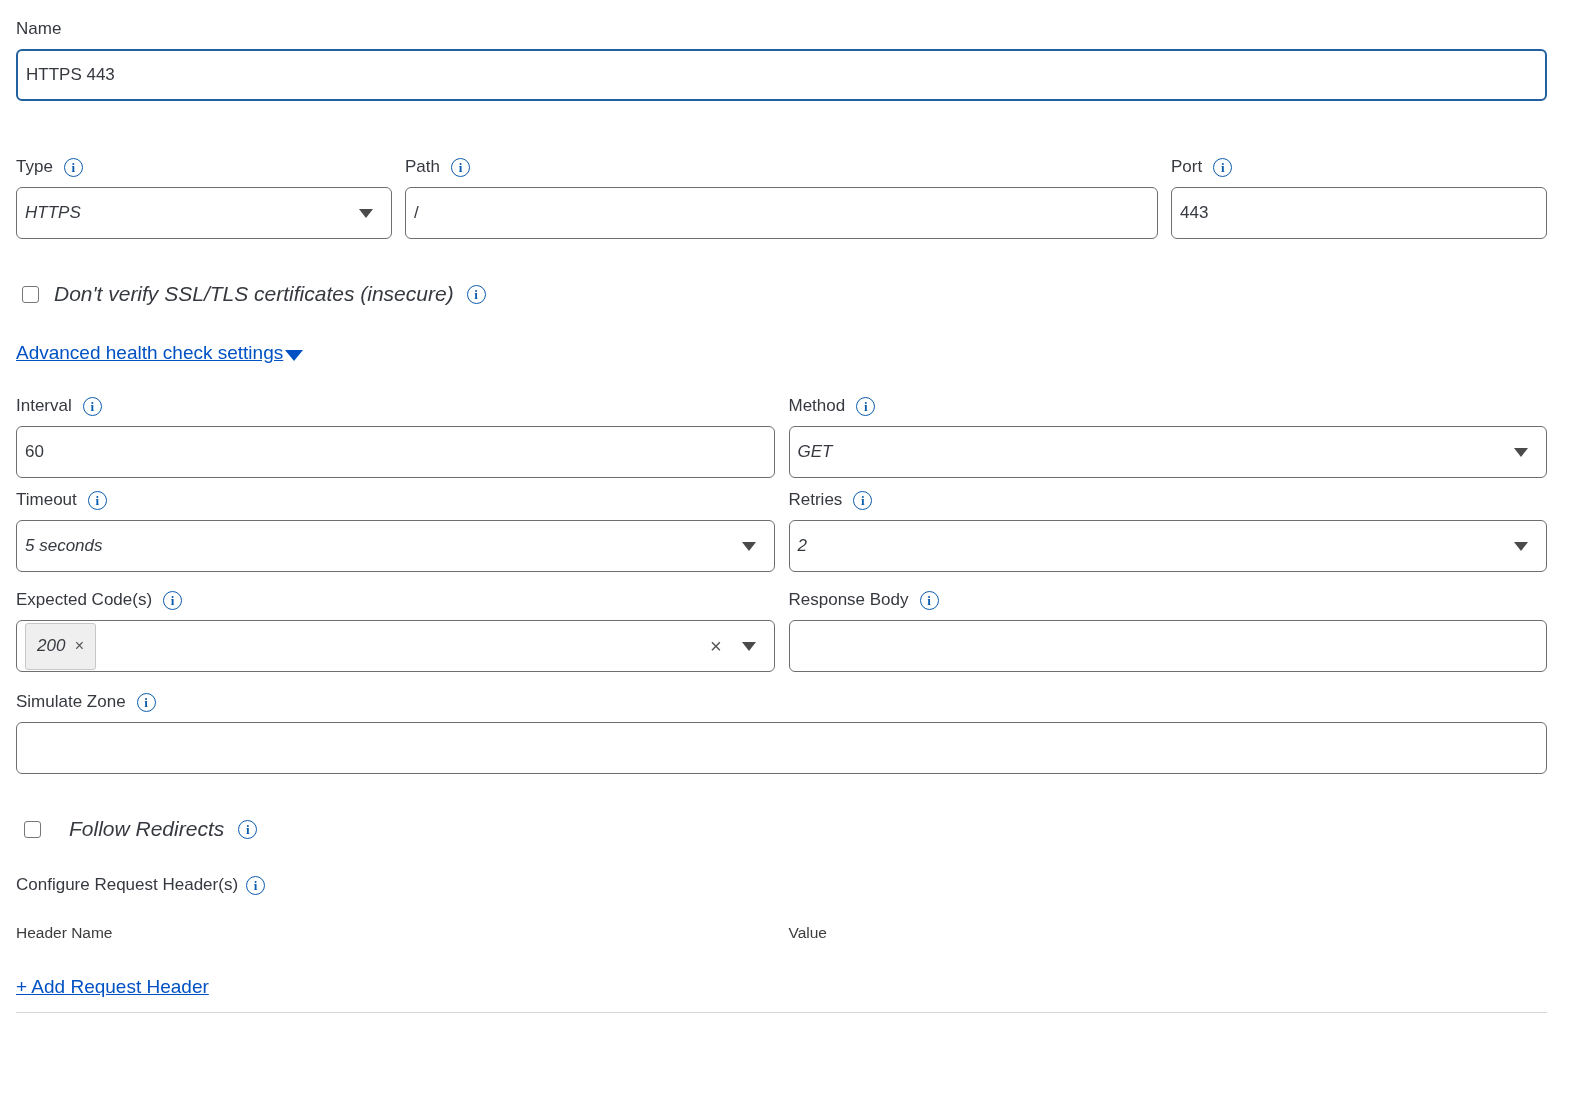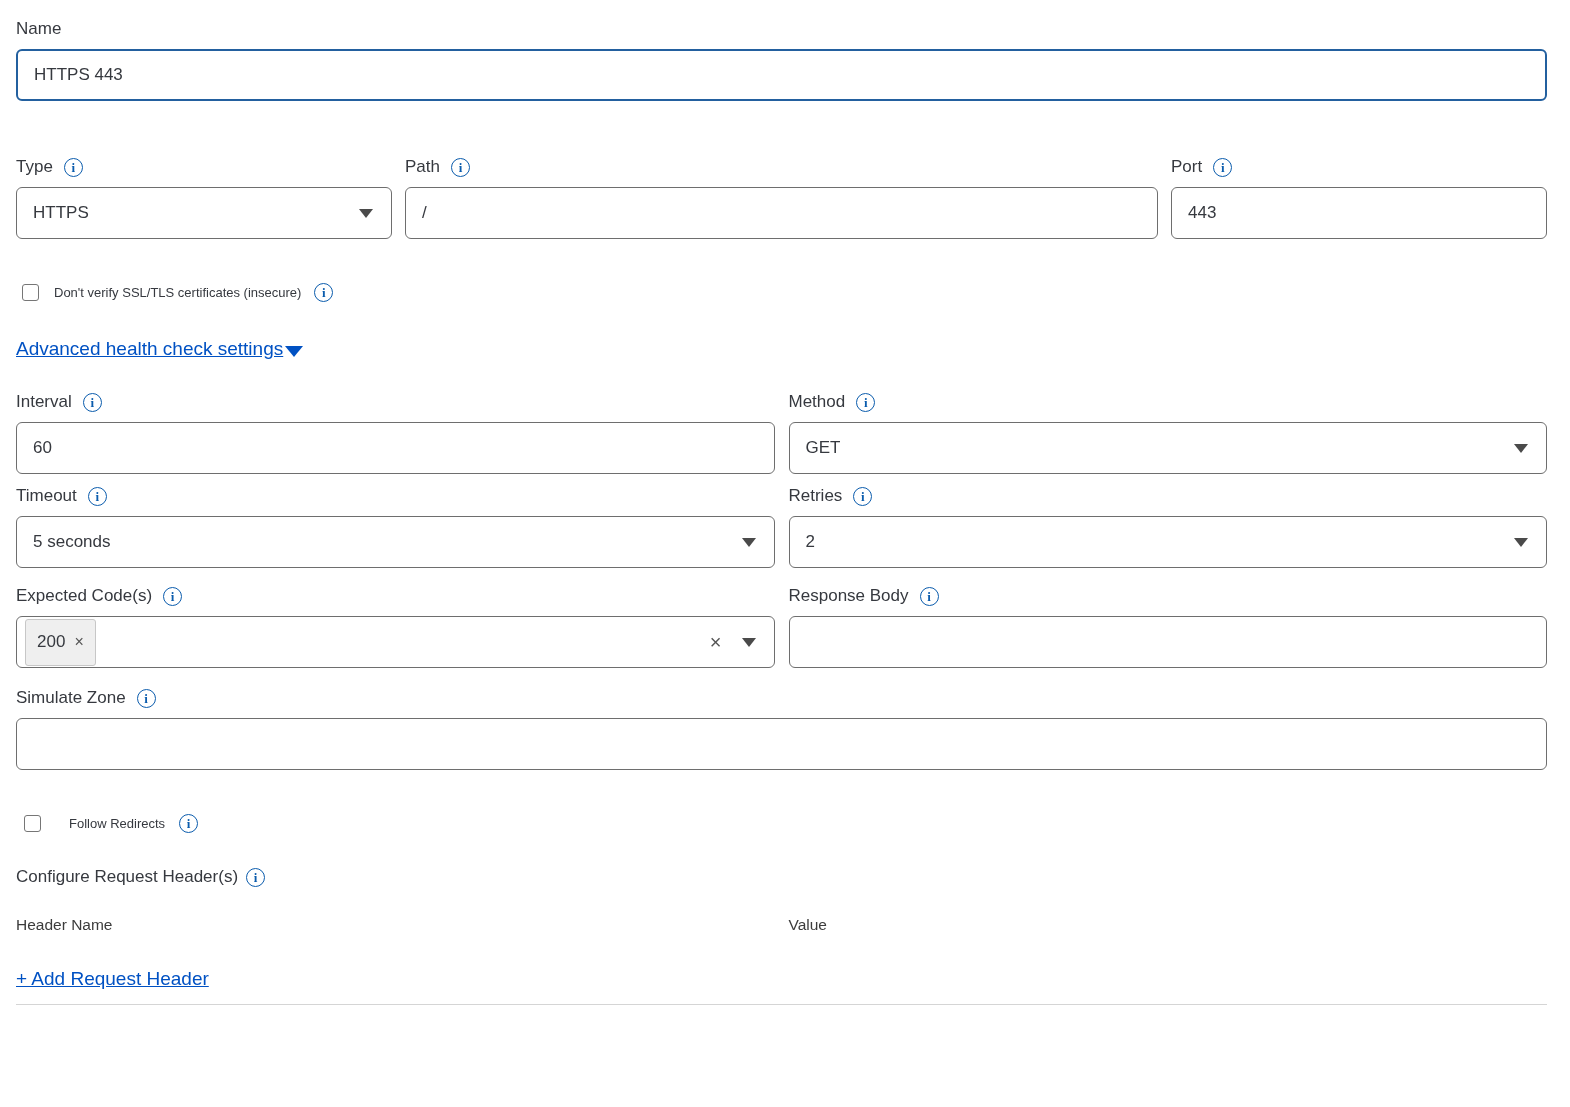--- a/index.html
+++ b/index.html
@@ -21,46 +21,46 @@
     width: 19px; height: 19px; border: 1.6px solid #0b5cad; border-radius: 50%;
     color: #0b5cad; display: inline-flex; align-items: center; justify-content: center;
     font-family: "Liberation Serif", serif; font-size: 13px; font-weight: 600;
     flex: 0 0 auto; margin-top: 1px;
   }
 
   .input, .select {
     width: 100%; height: 52px; background: #fff;
     border: 1px solid #6e6e6e; border-radius: 6px;
     font-family: "Liberation Sans", sans-serif;
-    font-size: 17px; color: #36393f; padding: 0 16px;
+    font-size: 17px; color: #36393f; padding: 0 8px;
     display: flex; align-items: center; position: relative;
   }
   input.input { display: block; }
   .input-focused { border: 2px solid #23609f; }
 
-  .select { cursor: pointer; padding-right: 44px; }
+  .select { cursor: pointer; padding-right: 44px; font-style: italic; }
   .caret {
     position: absolute; right: 18px; top: 50%; margin-top: -4px;
     width: 0; height: 0;
     border-left: 7px solid transparent; border-right: 7px solid transparent;
     border-top: 9px solid #4a4a4a;
   }
 
   .row-3 { display: grid; grid-template-columns: 376px 1fr 376px; gap: 13px; }
   .row-2 { display: grid; grid-template-columns: 1fr 1fr; gap: 14px; }
 
   .mt-section { margin-top: 55px; }
   .label-gap { margin-bottom: 9px; }
 
   .checkbox-row { display: flex; align-items: center; margin-top: 43px; padding-left: 6px; }
   .checkbox {
     width: 17px; height: 17px; border: 1px solid #767676; border-radius: 3px;
     background: #fff; flex: 0 0 auto; cursor: pointer;
   }
-  .checkbox-row .cb-label { margin-left: 15px; font-size: 13px; }
+  .checkbox-row .cb-label { margin-left: 15px; font-size: 21px; font-style: italic; }
   .checkbox-row .info-icon { margin-left: 13px; }
 
   .adv-link-row { margin-top: 36px; display: flex; align-items: center; }
   .link {
     color: #0051c3; text-decoration: underline; font-size: 19px; cursor: pointer;
   }
   .adv-caret {
     width: 0; height: 0; display: inline-block; margin-left: 2px; margin-top: 4px;
     border-left: 9px solid transparent; border-right: 9px solid transparent;
     border-top: 11px solid #0051c3;

